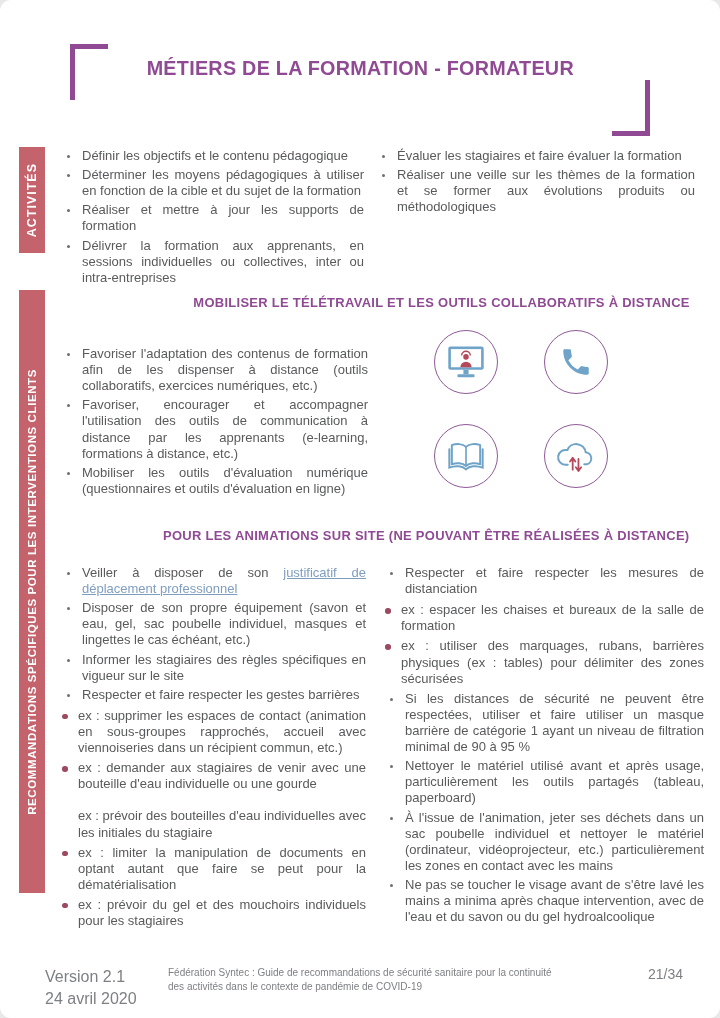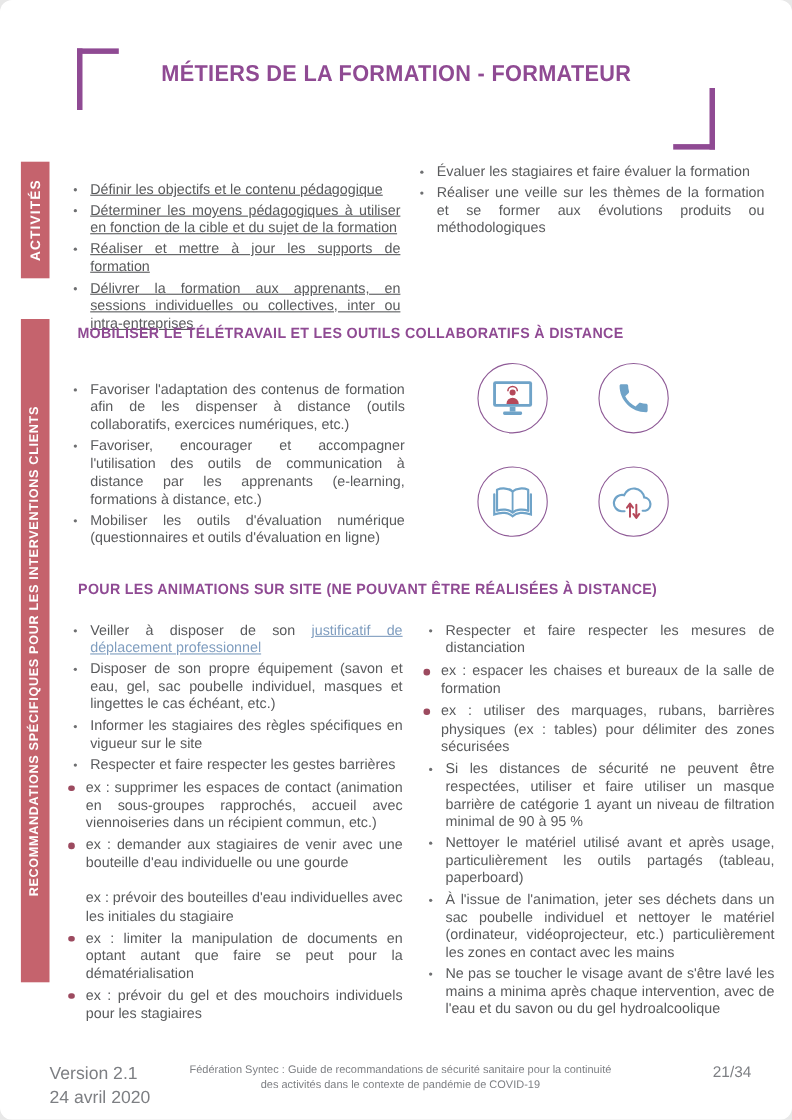--- a/index.html
+++ b/index.html
@@ -51,45 +51,45 @@
   .sublist{margin-top:5px;}
   .sublist li{padding-left:20px;margin-bottom:4px;}
   .sublist li::before{
     content:"";position:absolute;left:4px;top:6px;width:5.5px;height:5.5px;border-radius:50%;
     background:var(--subdot);
   }
   .cont{display:block;margin-top:16px;}
   a.doclink{color:var(--link);text-decoration:underline;margin-top:40px;}
   
   .col{position:absolute;}
-  .act-left{left:58px;top:164px;width:306px;text-decoration:underline;}
+  .act-left{left:58px;top:148px;width:306px;}
   .act-right{left:373px;top:148px;width:322px;}
   .remote-left{left:58px;top:346px;width:310px;}
   .onsite-left{left:58px;top:565px;width:308px;}
   .onsite-right{left:381px;top:565px;width:323px;}
   
   .sec-heading{
-    position:absolute;left:60px;width:640px;text-align:left;
+    position:absolute;left:60px;width:640px;text-align:right;
     color:var(--purple);font-weight:bold;font-size:13.5px;letter-spacing:.3px;
   }
   .sec-heading span{display:inline-block;transform:scaleX(.96);transform-origin:center;}
   .heading-remote{top:295px;}
   .heading-onsite{top:528px;}
   
   .icon-grid{
     position:absolute;left:434px;top:330px;
     display:grid;grid-template-columns:64px 64px;column-gap:46px;row-gap:30px;
   }
   .icircle{
     width:64px;height:64px;border:1.6px solid #8e5a96;border-radius:50%;
     display:flex;align-items:center;justify-content:center;background:#fff;
   }
   
   .footer-left{position:absolute;left:45px;top:966px;font-size:16px;line-height:1.4;color:var(--footer);}
-  .footer-center{position:absolute;left:168px;top:966px;width:392px;text-align:center;font-size:10px;line-height:1.4;color:var(--footer);}
+  .footer-center{position:absolute;left:168px;top:966px;width:392px;text-align:left;font-size:10px;line-height:1.4;color:var(--footer);}
   .footer-right{position:absolute;left:648px;top:966px;font-size:14px;color:var(--footer);}
 </style>
 </head>
 <body>
 
 <div class="page">
 
   <div class="bracket tl"></div>
   <div class="bracket br"></div>
   <h1 class="doc-title"><span>MÉTIERS DE LA FORMATION - FORMATEUR</span></h1>

